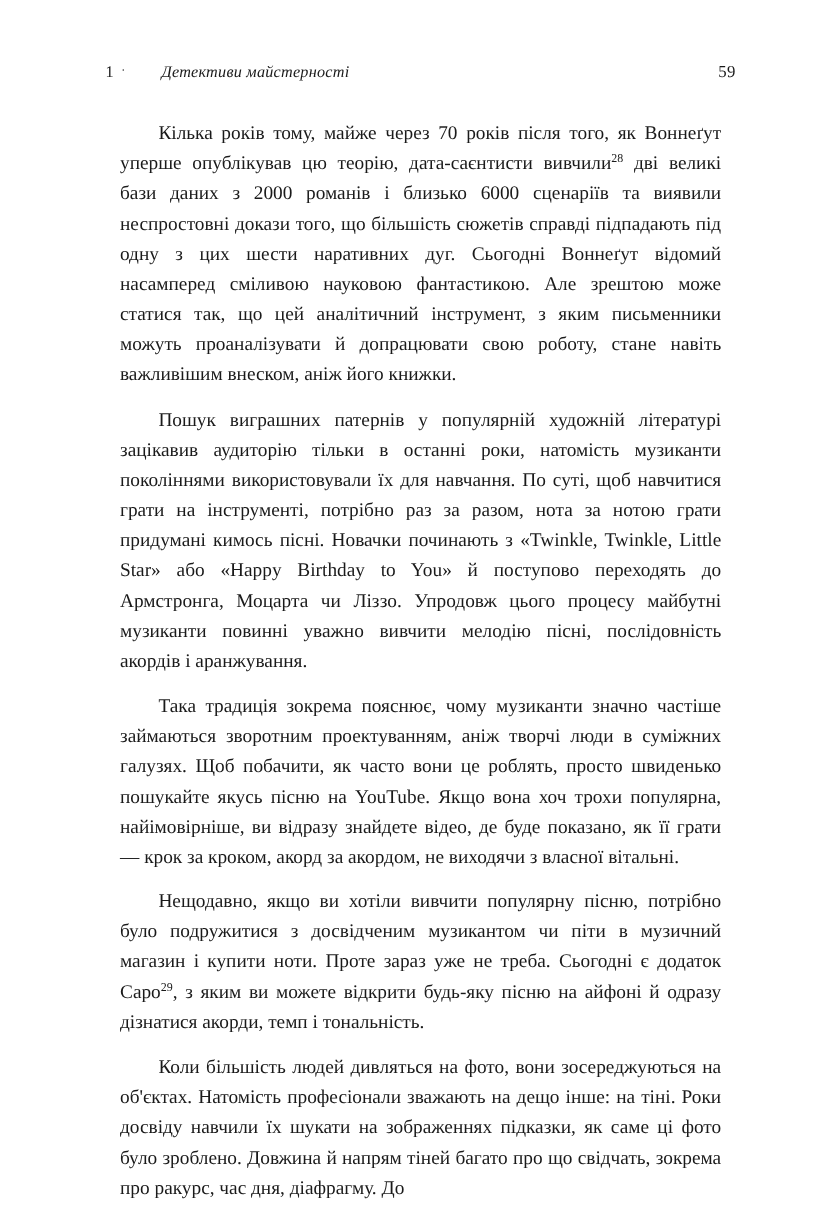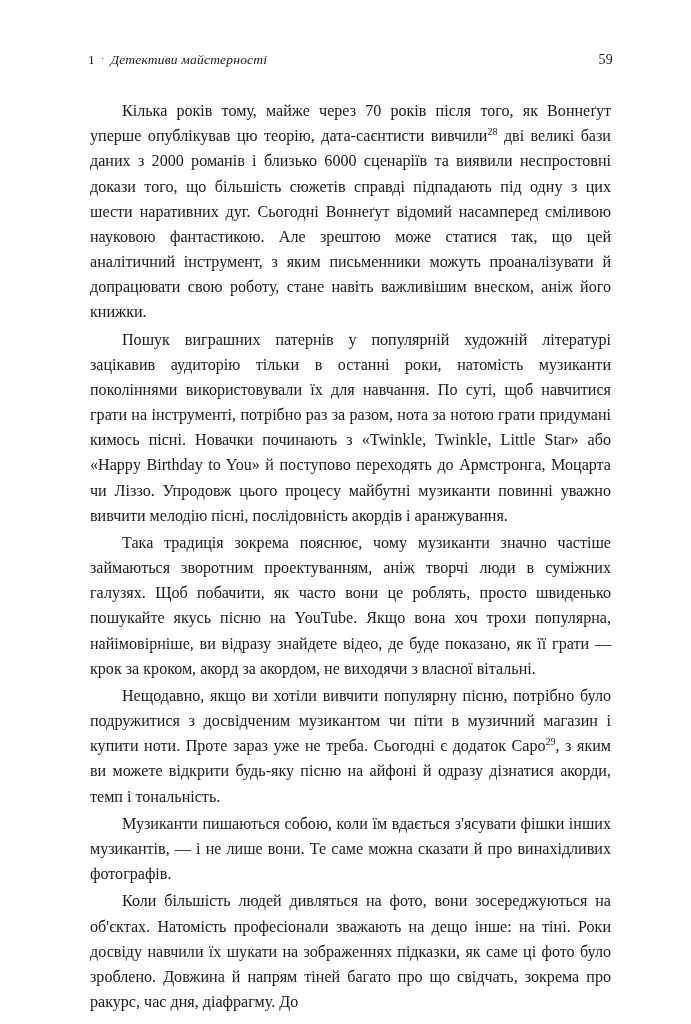--- a/index.html
+++ b/index.html
@@ -40,33 +40,34 @@
     font-size: 13.5px;
   }
   .rh-sep {
     font-size: 10px;
     position: relative;
     top: -2px;
   }
   .rh-title {
     font-style: italic;
     font-size: 13.5px;
+    margin-left: 24px;
   }
   .rh-page {
     font-size: 14px;
   }
   .body-text {
     font-size: 16.1px;
     line-height: 1.565;
     text-align: justify;
     text-justify: inter-word;
     hyphens: manual;
   }
   .body-text p {
-    margin: 2px;
+    margin: 12px;
     text-indent: 32px;
   }
   sup {
     font-size: 0.62em;
     vertical-align: super;
     line-height: 0;
   }
 </style>
 </head>
 <body>
@@ -80,17 +81,16 @@
       <span class="rh-title">Детективи майстерності</span>
     </div>
     <div class="rh-page">59</div>
   </div>
 
   <div class="body-text">
     <p>Кілька років тому, майже через 70 років після того, як Воннеґут уперше опублікував цю теорію, дата-саєнтисти вивчили<sup>28</sup> дві великі бази даних з 2000 романів і близько 6000 сценаріїв та виявили неспростовні докази того, що більшість сюжетів справді підпадають під одну з цих шести наративних дуг. Сьогодні Воннеґут відомий насамперед сміливою науковою фантастикою. Але зрештою може статися так, що цей аналітичний інструмент, з яким письменники можуть проаналізувати й допрацювати свою роботу, стане навіть важливішим внеском, аніж його книжки.</p>
     <p>Пошук виграшних патернів у популярній художній літературі зацікавив аудиторію тільки в останні роки, натомість музиканти поколіннями використовували їх для навчання. По суті, щоб навчитися грати на інструменті, потрібно раз за разом, нота за нотою грати придумані кимось пісні. Новачки починають з «Twinkle, Twinkle, Little Star» або «Happy Birthday to You» й поступово переходять до Армстронга, Моцарта чи Ліззо. Упродовж цього процесу майбутні музиканти повинні уважно вивчити мелодію пісні, послідовність акордів і аранжування.</p>
     <p>Така традиція зокрема пояснює, чому музиканти значно частіше займаються зворотним проектуванням, аніж творчі люди в суміжних галузях. Щоб побачити, як часто вони це роблять, просто швиденько пошукайте якусь пісню на YouTube. Якщо вона хоч трохи популярна, найімовірніше, ви відразу знайдете відео, де буде показано, як її грати — крок за кроком, акорд за акордом, не виходячи з власної вітальні.</p>
     <p>Нещодавно, якщо ви хотіли вивчити популярну пісню, потрібно було подружитися з досвідченим музикантом чи піти в музичний магазин і купити ноти. Проте зараз уже не треба. Сьогодні є додаток Capo<sup>29</sup>, з яким ви можете відкрити будь-яку пісню на айфоні й одразу дізнатися акорди, темп і тональність.</p>
-    <p>Музиканти пишаються собою, коли їм вдається з'ясувати фішки інших музикантів, — і не лише вони. Те саме можна сказати й про винахідливих фотографів.</p>
     <p>Коли більшість людей дивляться на фото, вони зосереджуються на об'єктах. Натомість професіонали зважають на дещо інше: на тіні. Роки досвіду навчили їх шукати на зображеннях підказки, як саме ці фото було зроблено. Довжина й напрям тіней багато про що свідчать, зокрема про ракурс, час дня, діафрагму. До</p>
   </div>
 
 </div>
 
 </body></html>

